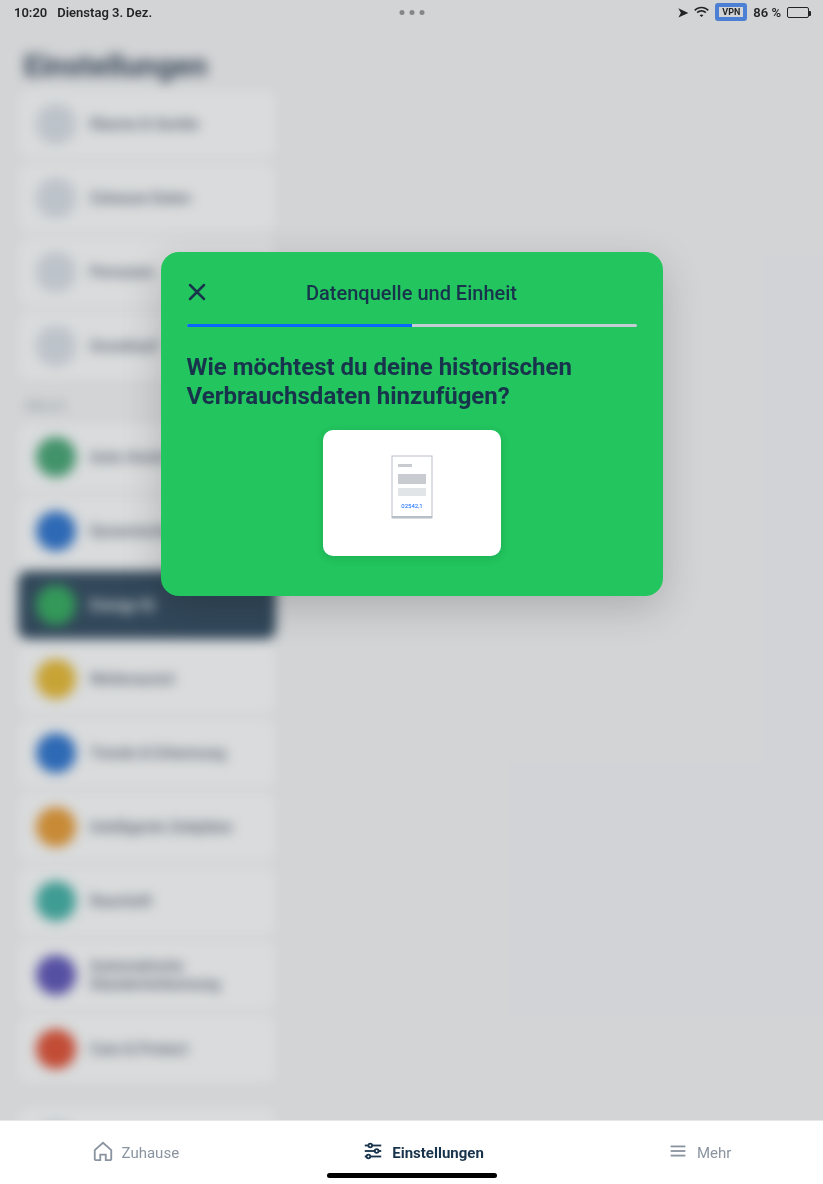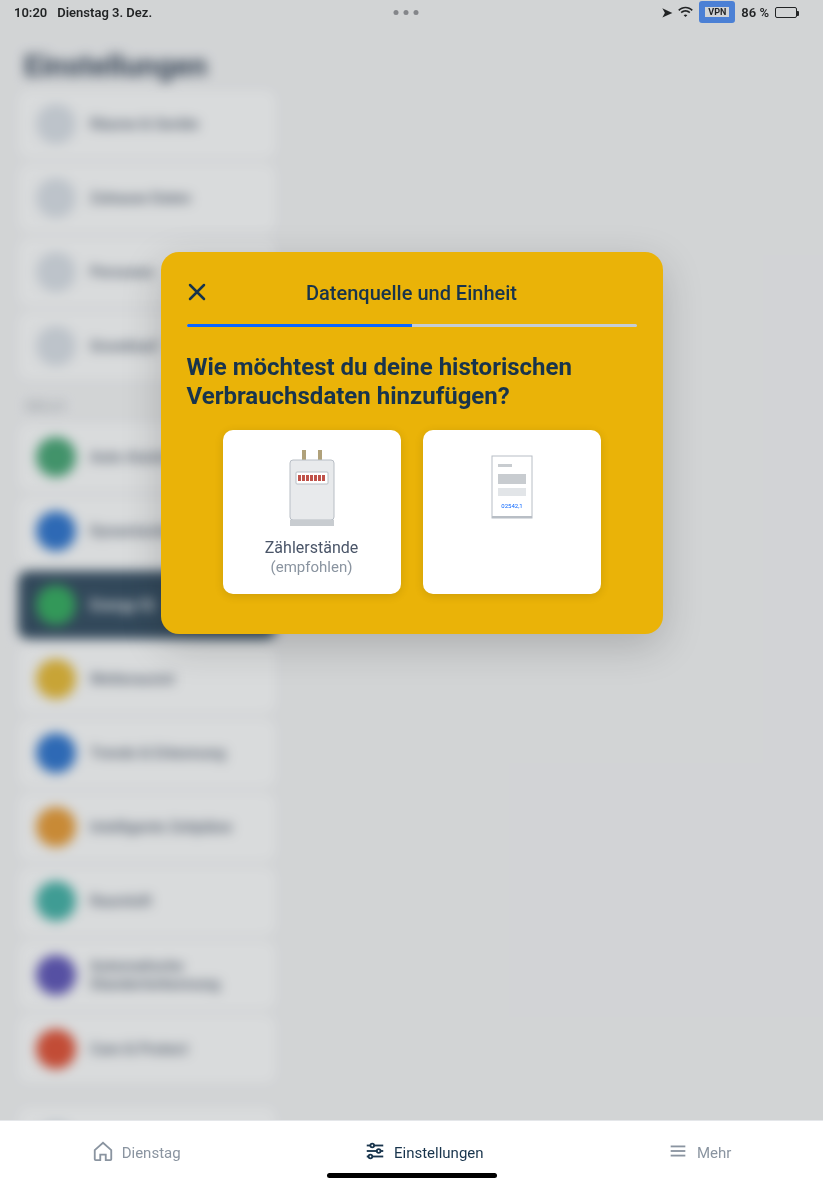--- a/index.html
+++ b/index.html
@@ -1,58 +1,58 @@
 <!DOCTYPE html>
 <html><head>
 <meta charset="utf-8">
 <style>
   * { box-sizing: border-box; margin: 0; padding: 0; }
   html, body { width: 823px; height: 1184px; font-family: -apple-system, BlinkMacSystemFont, "Segoe UI", Roboto, sans-serif; background: #f5f5f6; overflow: hidden; position: relative; }
   
   
-  .status-bar { position: absolute; top: 0; left: 0; right: 12px; height: 24px; display: flex; align-items: center; justify-content: space-between; padding: 0 14px; font-size: 13px; font-weight: 600; color: #000; z-index: 5; }
+  .status-bar { position: absolute; top: 0; left: 0; right: 0; height: 24px; display: flex; align-items: center; justify-content: space-between; padding: 0 14px; font-size: 13px; font-weight: 600; color: #000; z-index: 5; }
   .status-left { display: flex; gap: 10px; align-items: center; }
   .status-right { display: flex; gap: 6px; align-items: center; }
-  .vpn-box { border: 6px solid #3b82f6; border-radius: 3px; font-size: 9px; padding: 0 3px; font-weight: 700; }
+  .vpn-box { border: 4px solid #3b82f6; border-radius: 3px; font-size: 9px; padding: 0 3px; font-weight: 700; }
   .battery { width: 22px; height: 11px; border: 1px solid #000; border-radius: 2px; position: relative; }
   .battery::after { content:""; position:absolute; right:-3px; top:3px; width:2px; height:5px; background:#000; border-radius:0 1px 1px 0;}
   .battery-fill { background:#000; height:100%; width:75%; border-radius:1px;}
   .tri-dots { position:absolute; left:50%; top:10px; transform:translateX(-50%); display:flex; gap:5px;}
   .tri-dots span{ width:5px;height:5px;border-radius:50%;background:#8a8a8e;}
   
   
   .bg { position:absolute; inset:0; filter: blur(6px); pointer-events:none; }
   .bg-header { font-size:30px; font-weight:700; color:#1a2b42; position:absolute; top:48px; left:24px; }
   .bg-sidebar { position:absolute; top:90px; left:18px; width:258px; }
   .bg-card { background:#fff; border-radius:10px; margin-bottom:6px; padding:14px 18px; display:flex; align-items:center; gap:14px; color:#4a5568; font-weight:600; font-size:15px;}
   .bg-card.active{ background:#18344c; color:#fff;}
   .bg-section-label{ margin:20px 0 10px 8px; font-size:11px; color:#9aa1a9; font-weight:700; letter-spacing:.5px;}
   .bg-circle{ width:40px;height:40px;border-radius:50%; flex-shrink:0;}
   
   
   .overlay { position:absolute; inset:0; background:rgba(120,124,130,.28); z-index:10; }
-  .modal { position:absolute; left:50%; top:252px; transform:translateX(-50%); width:502px; background:#eab308; border-radius:18px; box-shadow:0 12px 40px rgba(0,0,0,.18); z-index:20; padding:0; }
+  .modal { position:absolute; left:50%; top:252px; transform:translateX(-50%); width:502px; background:#22c55e; border-radius:18px; box-shadow:0 12px 40px rgba(0,0,0,.18); z-index:20; padding:0; }
   .modal-head { display:flex; align-items:center; padding:28px 26px 18px 26px; position:relative;}
   .close-x { font-size:26px; font-weight:400; color:#18344c; cursor:pointer; line-height:1; }
   .modal-title { position:absolute; left:0; right:0; text-align:center; font-size:20px; color:#18344c; font-weight:500; pointer-events:none;}
   .progress { height:3px; background:#c4cdd5; margin:0 26px; border-radius:2px; overflow:hidden;}
   .progress-fill{ height:100%; width:50%; background:#0a66ff;}
   .modal-body{ padding:26px 26px 40px 26px;}
   .q-heading{ font-size:24px; line-height:1.22; font-weight:700; color:#18344c; margin-bottom:18px;}
   .q-sub{ font-size:16px; line-height:1.45; color:#4a5568; margin-bottom:40px;}
   .options{ display:flex; gap:22px; justify-content:center;}
   .opt-card{ width:178px; background:#fff; border-radius:10px; box-shadow:0 2px 10px rgba(0,0,0,.12); padding:20px 12px 18px 12px; text-align:center; cursor:pointer;}
   .opt-illus{ height:78px; display:flex; align-items:center; justify-content:center; margin-bottom:10px;}
   .opt-label{ font-size:16px; color:#4a5568; line-height:1.25;}
   .opt-sub{ font-size:15px; color:#8a94a0;}
   
   
   .tabbar{ position:absolute; left:0; right:0; bottom:0; height:64px; background:#fff; display:flex; align-items:center; justify-content:space-around; z-index:25; border-top:1px solid #e5e7ea;}
   .tab{ display:flex; align-items:center; gap:8px; font-size:15px; color:#8a94a0; cursor:pointer;}
-  .tab.active{ color:#18344c; font-weight:400;}
+  .tab.active{ color:#18344c; font-weight:700;}
   .home-ind{ position:absolute; bottom:6px; left:50%; transform:translateX(-50%); width:170px; height:5px; background:#000; border-radius:3px; z-index:30;}
   
   
   .tab svg{ width:22px; height:22px; }
 </style>
 </head>
 <body>
 
 <div class="status-bar">
   <div class="status-left">
@@ -152,40 +152,20 @@
         </svg>
     </span>
     <div class="modal-title">Datenquelle und Einheit</div>
   </div>
   <div class="progress">
     <div class="progress-fill"></div>
   </div>
   <div class="modal-body">
     <div class="q-heading">Wie möchtest du deine historischen Verbrauchsdaten hinzufügen?</div>
     <div class="options">
-      <div class="opt-card">
-        <div class="opt-illus">
-          <svg width="60" height="78" viewBox="0 0 60 78">
-            <rect x="20" y="0" width="4" height="10" fill="#b0a17a"></rect>
-            <rect x="36" y="0" width="4" height="10" fill="#b0a17a"></rect>
-            <rect x="8" y="10" width="44" height="60" rx="3" fill="#e8eaec" stroke="#b8bec5"></rect>
-            <rect x="14" y="22" width="32" height="12" rx="1" fill="#fff" stroke="#b8bec5"></rect>
-            <rect x="16" y="25" width="3" height="6" fill="#c0524a"></rect>
-            <rect x="20" y="25" width="3" height="6" fill="#c0524a"></rect>
-            <rect x="24" y="25" width="3" height="6" fill="#c0524a"></rect>
-            <rect x="28" y="25" width="3" height="6" fill="#c0524a"></rect>
-            <rect x="32" y="25" width="3" height="6" fill="#c0524a"></rect>
-            <rect x="36" y="25" width="3" height="6" fill="#c0524a"></rect>
-            <rect x="40" y="25" width="3" height="6" fill="#c0524a"></rect>
-            <rect x="8" y="70" width="44" height="6" fill="#c8ccd0"></rect>
-          </svg>
-        </div>
-        <div class="opt-label">Zählerstände</div>
-        <div class="opt-sub">(empfohlen)</div>
-      </div>
       <div class="opt-card">
         <div class="opt-illus">
           <svg width="60" height="78" viewBox="0 0 60 78">
             <rect x="10" y="6" width="40" height="62" fill="#fff" stroke="#b8bec5"></rect>
             <rect x="16" y="14" width="14" height="3" fill="#c8ccd0"></rect>
             <rect x="16" y="24" width="28" height="10" fill="#c8ccd0"></rect>
             <rect x="16" y="38" width="28" height="8" fill="#e2e5e8"></rect>
             <text x="30" y="58" font-size="6" fill="#0a66ff" text-anchor="middle">02542,1</text>
             <rect x="10" y="66" width="40" height="2" fill="#b8bec5"></rect>
           </svg>
@@ -195,21 +175,21 @@
   </div>
 </div>
 
 <div class="tabbar">
   <div class="tab">
     <span>
       <svg viewBox="0 0 24 24" fill="none" stroke="#8a94a0" stroke-width="2">
           <path d="M3 11l9-8 9 8v10a1 1 0 01-1 1h-5v-6h-6v6H4a1 1 0 01-1-1V11z"></path>
         </svg>
     </span>
-    <span>Dienstag</span>
+    <span>Zuhause</span>
   </div>
   <div class="tab active">
     <span>
       <svg viewBox="0 0 24 24" fill="none" stroke="#18344c" stroke-width="2">
           <line x1="3" y1="6" x2="21" y2="6"></line>
           <circle cx="9" cy="6" r="2" fill="#fff"></circle>
           <line x1="3" y1="12" x2="21" y2="12"></line>
           <circle cx="16" cy="12" r="2" fill="#fff"></circle>
           <line x1="3" y1="18" x2="21" y2="18"></line>
           <circle cx="7" cy="18" r="2" fill="#fff"></circle>

